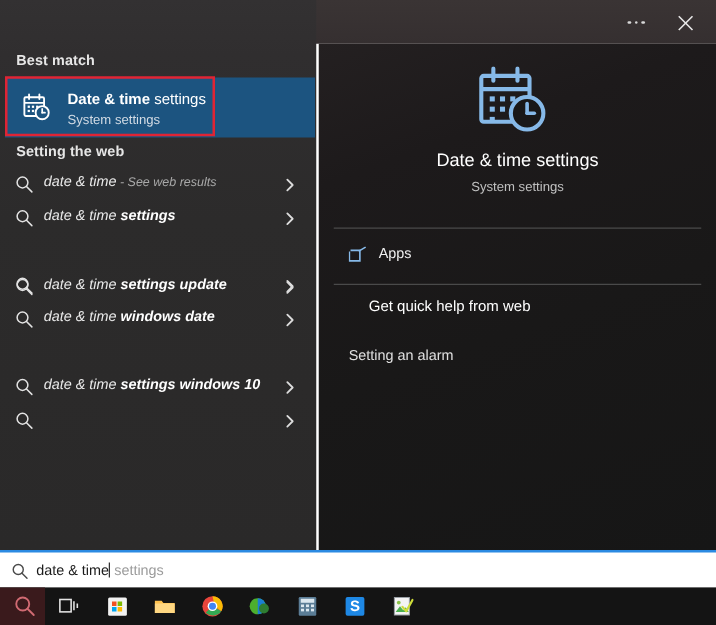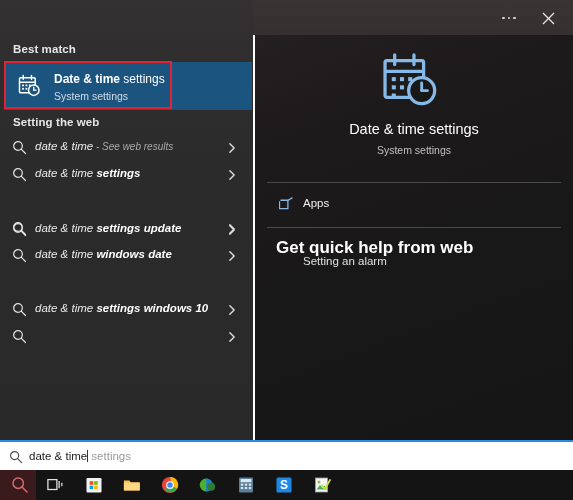--- a/index.html
+++ b/index.html
@@ -223,32 +223,31 @@
     width: 15px; height: 14px;
   }
   #open-label {
     position: absolute;
     left: 48px; top: 11px;
     font-size: 11.5px;
     color: #f0f0f0;
   }
   #help-title {
     position: absolute;
-    left: 21px; top: 203px;
-    font-size: 17px;
-    font-weight: bold;
+    left: 40px; top: 203px;
+    font-size: 12px;
+    font-weight: normal;
     color: #ffffff;
   }
   #help-link {
     position: absolute;
-    left: 24px; top: 220px;
+    left: 24px; top: 244px;
     font-size: 11.5px;
     color: #e0e0e0;
     cursor: default;
-    margin-left: 24px;
   }
 
   
   #searchbox {
     position: absolute;
     left: 0; top: 440px;
     width: 573px; height: 30px;
     background: #ffffff;
     border-top: 2px solid #2b8ae2;
     box-sizing: border-box;

